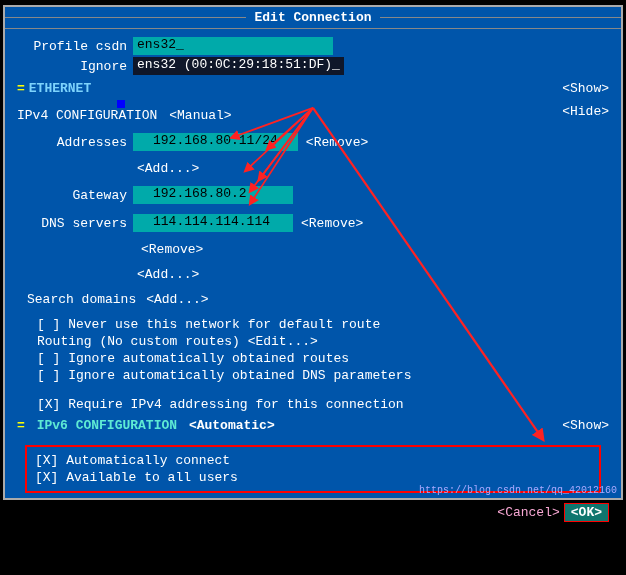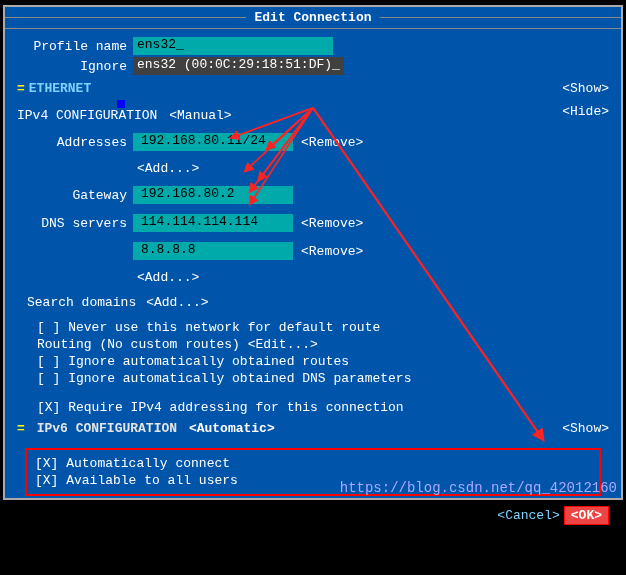--- a/index.html
+++ b/index.html
@@ -39,21 +39,21 @@
     }
     .field-value {
       background: #00aaaa;
       color: #000000;
       padding: 0 4px;
       min-width: 200px;
       height: 18px;
       display: inline-block;
     }
     .field-value-blue {
-      background: #404040;
+      background: #0f172a;
       color: #ffffff;
       padding: 0 4px;
       min-width: 200px;
       height: 18px;
       display: inline-block;
     }
     .section-header {
       color: #ffffff;
       margin: 6px 0 2px 0;
       display: flex;
@@ -108,21 +108,21 @@
     }
     .indent-label {
       color: #ffffff;
       min-width: 100px;
       text-align: right;
       margin-right: 6px;
     }
     .value-highlight {
       background: #00aaaa;
       color: #000;
-      padding: 0 8px;
+      padding: 0 20px;
       min-width: 160px;
       height: 18px;
       display: inline-block;
     }
     .action-link {
       color: #ffffff;
       margin-left: 8px;
     }
     .add-link {
       color: #ffffff;
@@ -148,36 +148,36 @@
       padding: 4px 8px;
     }
     .bottom-buttons {
       display: flex;
       justify-content: flex-end;
       align-items: center;
       padding: 6px 12px;
       margin-top: 4px;
     }
     .cancel-btn {
-      color: #7dd3fc;
+      color: #f9a8d4;
       margin-right: 4px;
     }
     .ok-btn {
-      background: #ef4444;
+      background: #0f766e;
       color: #ffffff;
       padding: 1px 6px;
       font-weight: bold;
       border: 1px solid #ff0000;
     }
     .watermark {
       position: absolute;
       bottom: 2px;
       right: 4px;
       color: #aaaaff;
-      font-size: 14px;
+      font-size: 10px;
     }
     
     .arrow-overlay {
       position: absolute;
       top: 0;
       left: 0;
       width: 100%;
       height: 100%;
       pointer-events: none;
     }
@@ -217,21 +217,21 @@
 
   <div class="title-border">
     <div class="title-line"></div>
     <div class="title-label">Edit Connection</div>
     <div class="title-line"></div>
   </div>
 
   <div class="content">
 
     <div class="field-row">
-      <span class="field-label">Profile name</span>
+      <span class="field-label">Profile csdn</span>
       <span class="field-value">ens32_</span>
     </div>
 
     <div class="field-row">
       <span class="field-label">Ignore</span>
       <span class="field-value-blue">ens32 (00:0C:29:18:51:DF)_</span>
     </div>
 
     <div class="section-header">
       <div class="left">
@@ -269,21 +269,20 @@
     </div>
 
     <div class="indent-row">
       <span class="indent-label">DNS servers</span>
       <span class="value-highlight">114.114.114.114</span>
       <span class="action-link">&lt;Remove&gt;</span>
     </div>
 
     <div class="dns-row2">
       <span class="dns-spacer"></span>
-      <span class="value-highlight">8.8.8.8</span>
       <span class="action-link">&lt;Remove&gt;</span>
     </div>
 
     <div class="indent-row">
       <span class="indent-label"></span>
       <span class="add-link">&lt;Add...&gt;</span>
     </div>
 
     <div class="indent-row">
       <span class="indent-label">Search domains</span>
@@ -304,21 +303,21 @@
       <span>[ ] Ignore automatically obtained DNS parameters</span>
     </div>
 
     <div class="checkbox-row" style="margin-top:14px;">
       <span>[X] Require IPv4 addressing for this connection</span>
     </div>
 
     <div class="ipv6-section">
       <div>
         <span style="color:#ffff00;font-weight:bold;margin-right:4px;">=</span>
-        <span style="color:#e5e5e5;font-weight:bold;">IPv6 CONFIGURATION</span>
+        <span style="color:#5eead4;font-weight:bold;">IPv6 CONFIGURATION</span>
         <span style="margin-left:4px;font-weight:bold;">&lt;Automatic&gt;</span>
       </div>
       <span>&lt;Show&gt;</span>
     </div>
   </div>
 
   <div class="bottom-checkboxes">
     <div class="checkbox-row" style="padding-left:0;">
       <span>[X] Automatically connect</span>
     </div>

